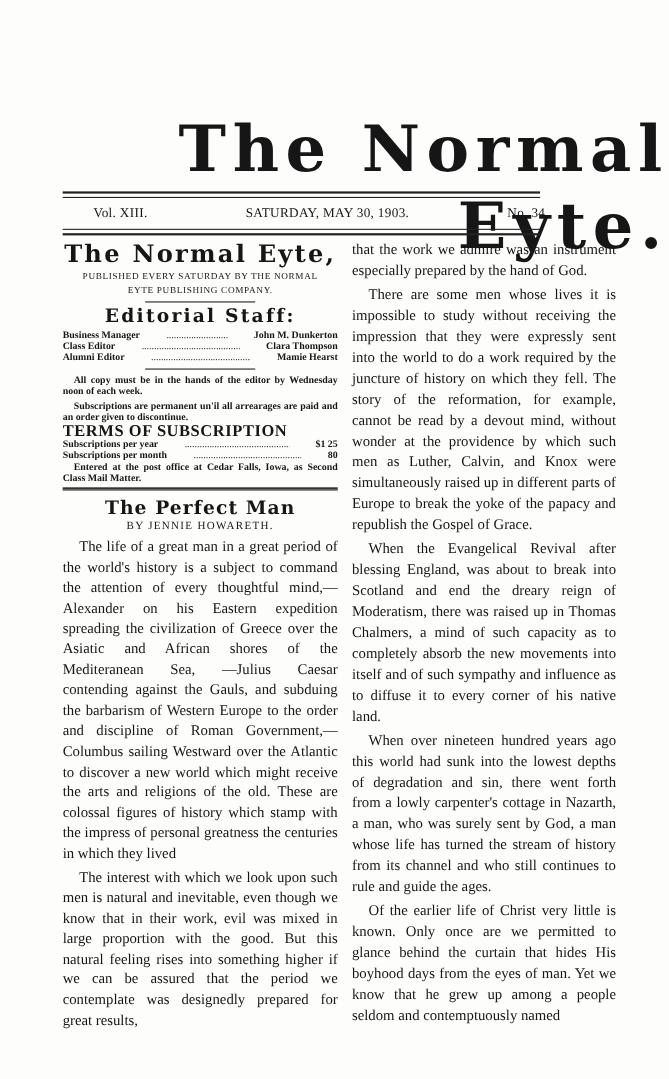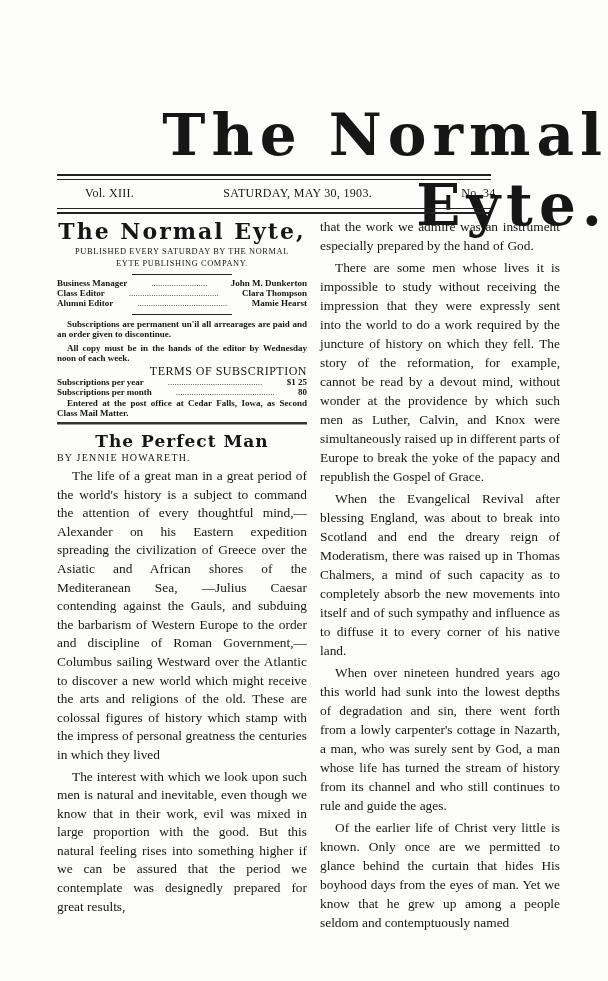--- a/index.html
+++ b/index.html
@@ -39,24 +39,24 @@
   .paper-title { text-align: center; font-size: 22px; line-height: 26px; }
   .pub-line { text-align: center; font-size: 8.4px; line-height: 15px; letter-spacing: 0.6px; font-weight: normal; }
   .short-rule { width: 100px; height: 1px; background: #222; margin: 3px auto; }
   .staff-head { text-align: center; font-size: 17px; line-height: 21px; letter-spacing: 2px; }
   .staff-row { display: flex; font-size: 9px; line-height: 10px; font-weight: bold; gap: 24px; }
   .staff-row .role { white-space: nowrap; }
   .staff-row .dots { flex: 1; overflow: hidden; white-space: nowrap; font-weight: normal; }
   .staff-row .dots::after { content: "................................................................................"; }
   .staff-row .name { white-space: nowrap; }
   .notice { font-size: 9px; line-height: 10px; font-weight: bold; text-indent: 10px; text-align: justify; margin: 4px 0 0; }
-  .terms-head { text-align: right; font-size: 12px; line-height: 11px; letter-spacing: 0.5px; margin-top: 3px; }
+  .terms-head { text-align: left; font-size: 15px; line-height: 11px; letter-spacing: 0.5px; margin-top: 3px; font-weight: bold; }
   .long-rule { height: 2px; background: #333; margin: 4px 0 6px; border-bottom: 1px solid #999; }
   .article-title { text-align: center; font-size: 17px; line-height: 20px; letter-spacing: 1px; }
-  .byline { text-align: left; font-size: 10px; line-height: 14px; letter-spacing: 1.2px; margin-bottom: 2px; }
+  .byline { text-align: center; font-size: 10px; line-height: 14px; letter-spacing: 1.2px; margin-bottom: 2px; }
 
   .body-text p {
     margin: 0; font-size: 13.4px; line-height: 18.6px; text-align: justify;
     text-indent: 15px; hyphens: manual;
   }
   .body-text p.cont { text-indent: 0; }
   .body-text p + p { margin-top: 3px; }
   #right-col .body-text p { line-height: 19px; }
 </style>
 </head>
@@ -77,38 +77,39 @@
     <div></div>
     <div></div>
   </div>
 
 <div id="left-col">
   <div>
     <div class="paper-title blackletter">The Normal Eyte,</div>
     <div class="pub-line">PUBLISHED EVERY SATURDAY BY THE NORMAL</div>
     <div class="pub-line" style="margin-top:-3px">EYTE PUBLISHING COMPANY.</div>
     <div class="short-rule"></div>
+    <div class="staff-head blackletter">Editorial Staff:</div>
     <div class="staff-row">
       <span class="role">Business Manager</span>
         <span class="dots"></span>
         <span class="name">John M. Dunkerton</span>
     </div>
     <div class="staff-row">
       <span class="role">Class Editor</span>
         <span class="dots"></span>
         <span class="name">Clara Thompson</span>
     </div>
     <div class="staff-row">
       <span class="role">Alumni Editor</span>
         <span class="dots"></span>
         <span class="name">Mamie Hearst</span>
     </div>
     <div class="short-rule" style="margin-top:6px"></div>
+    <p class="notice">All copy must be in the hands of the editor by Wednesday noon of each week.</p>
     <p class="notice">Subscriptions are permanent un'il all arrearages are paid and an order given to discontinue.</p>
-    <p class="notice">All copy must be in the hands of the editor by Wednesday noon of each week.</p>
     <div class="terms-head">TERMS OF SUBSCRIPTION</div>
     <div class="staff-row">
       <span class="role">Subscriptions per year</span>
         <span class="dots"></span>
         <span class="name">$1 25</span>
     </div>
     <div class="staff-row">
       <span class="role">Subscriptions per month</span>
         <span class="dots"></span>
         <span class="name">80</span>

